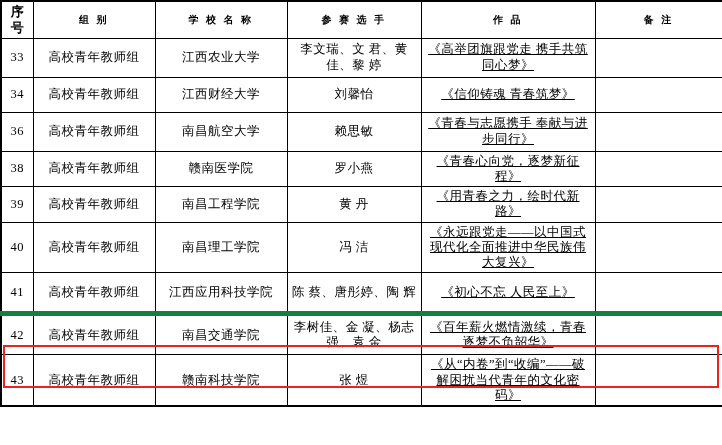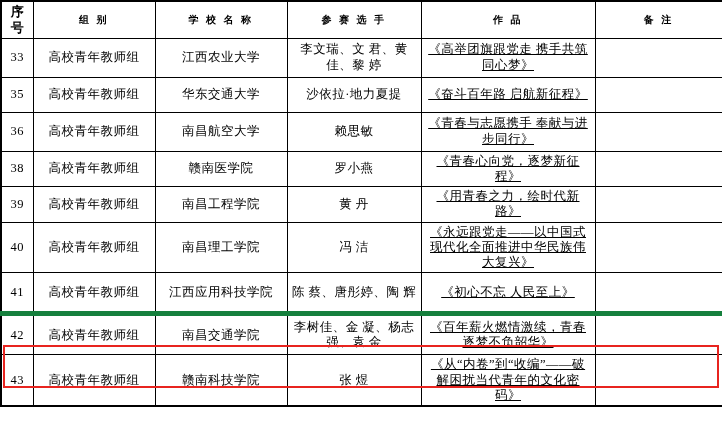--- a/index.html
+++ b/index.html
@@ -109,25 +109,25 @@
     <tbody>
       <tr class="r-tall">
         <td class="idx">33</td>
         <td>高校青年教师组</td>
         <td>江西农业大学</td>
         <td class="player">李文瑞、文 君、黄 佳、黎 婷</td>
         <td class="work">《高举团旗跟党走 携手共筑同心梦》</td>
         <td></td>
       </tr>
       <tr class="r-normal">
-        <td class="idx">35</td>
+        <td class="idx">34</td>
         <td>高校青年教师组</td>
-        <td>华东交通大学</td>
-        <td class="player">沙依拉·地力夏提</td>
-        <td class="work">《奋斗百年路 启航新征程》</td>
+        <td>江西财经大学</td>
+        <td class="player">刘馨怡</td>
+        <td class="work">《信仰铸魂 青春筑梦》</td>
         <td></td>
       </tr>
       <tr class="r-tall">
         <td class="idx">36</td>
         <td>高校青年教师组</td>
         <td>南昌航空大学</td>
         <td class="player">赖思敏</td>
         <td class="work">《青春与志愿携手 奉献与进步同行》</td>
         <td></td>
       </tr>

